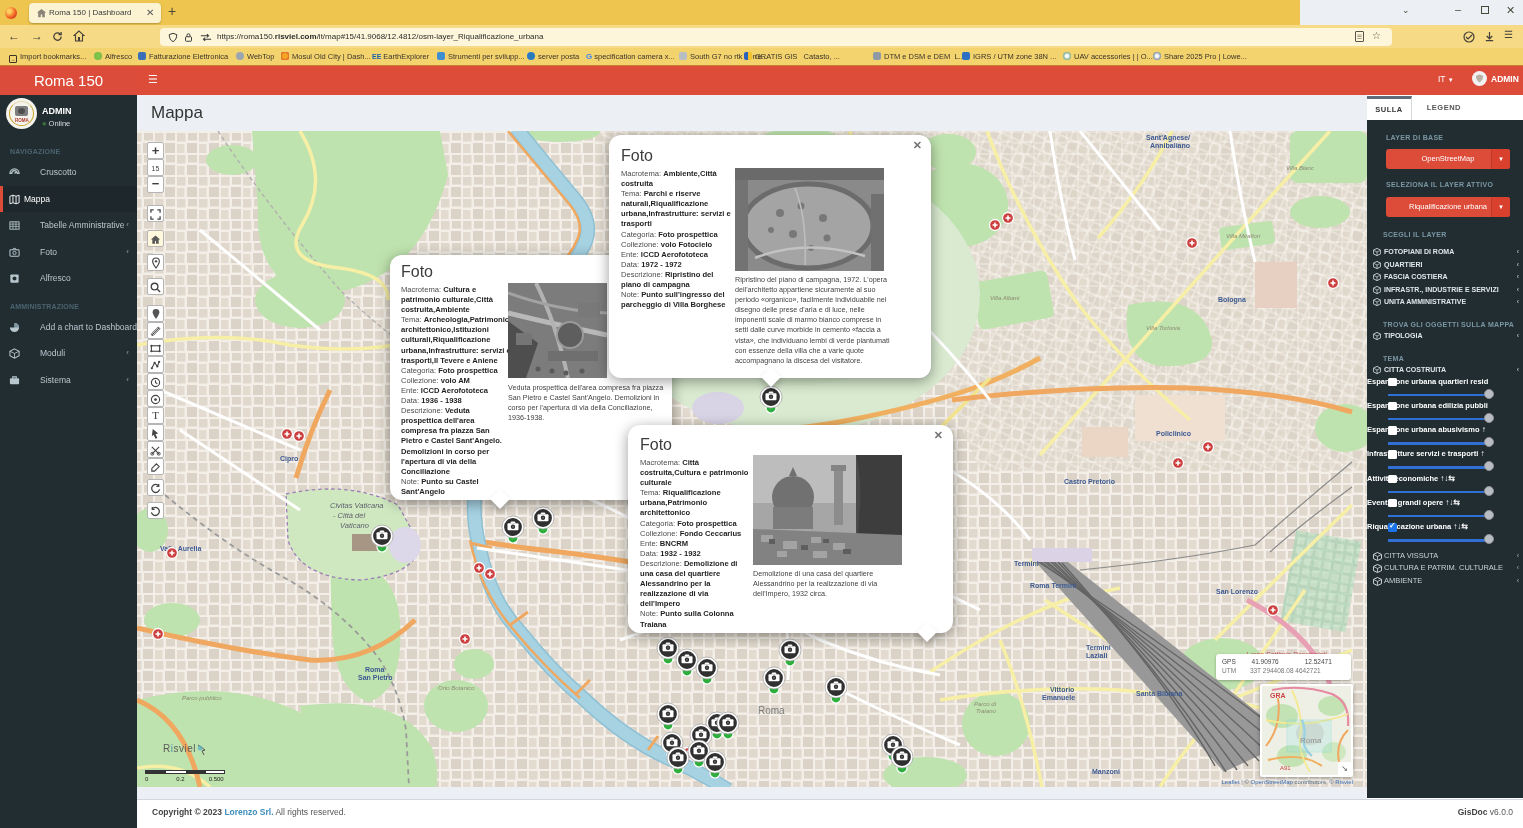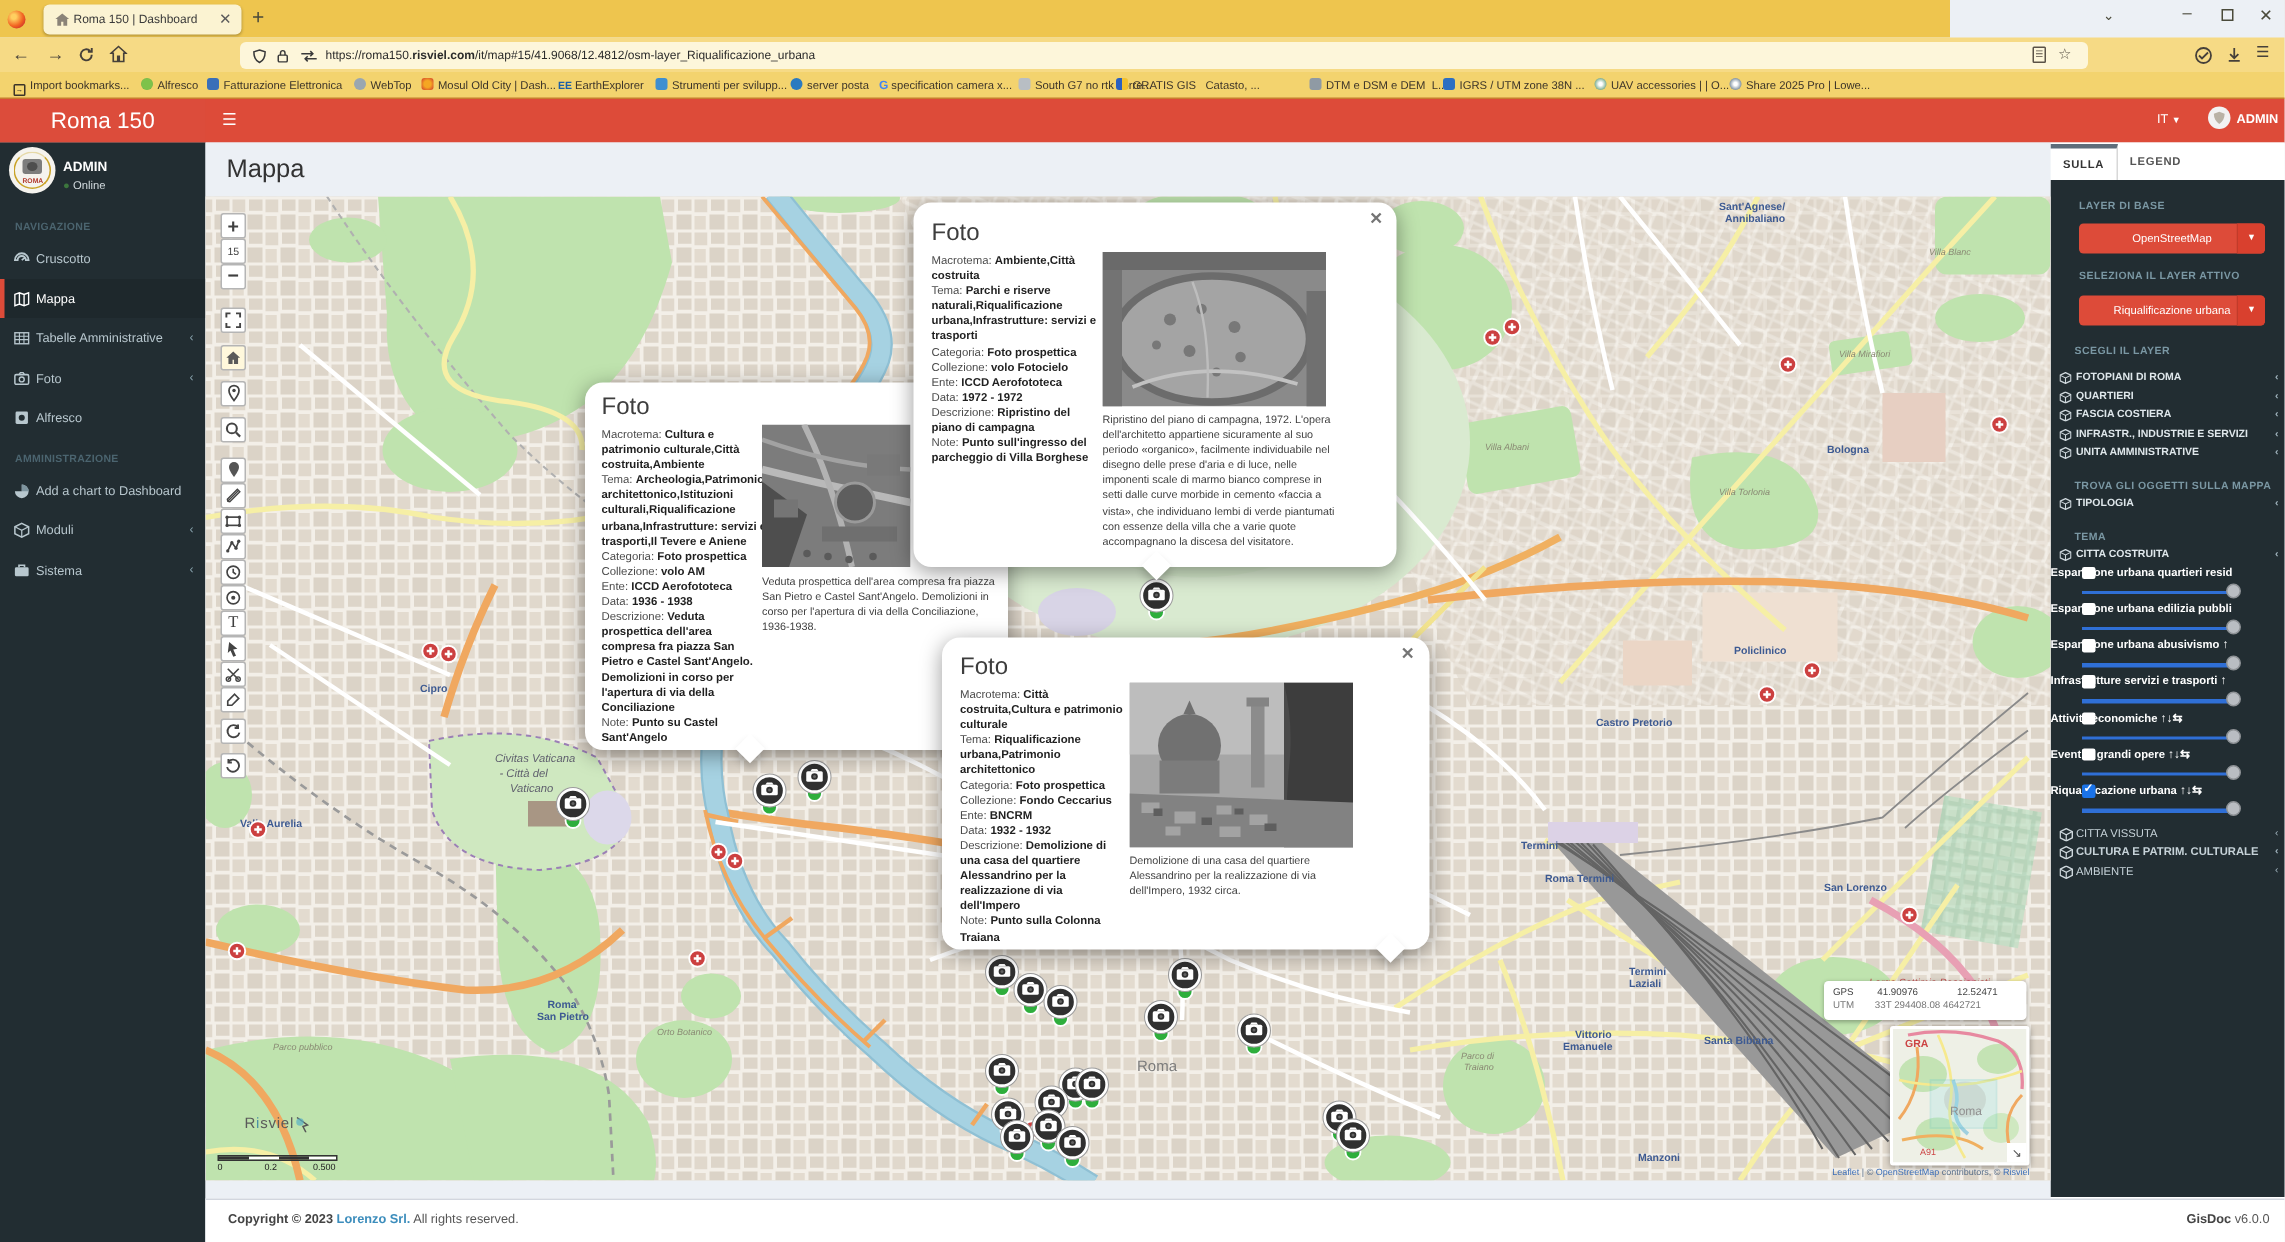--- a/index.html
+++ b/index.html
@@ -13,35 +13,35 @@
 #bookbar{position:absolute;left:0;top:48px;width:1523px;height:18px;background:#f3d36e;font-size:7.5px;color:#3c3429;border-bottom:1px solid #c87d2f}
 .bk{position:absolute;top:4px;white-space:nowrap}
 .fv{display:inline-block;width:8px;height:8px;border-radius:2px;vertical-align:-1px;margin-right:3px}
 .cic{position:absolute;color:#46403a;font-size:12px}
 
 #hdr{position:absolute;left:0;top:66px;width:1523px;height:29px;background:#dd4b39}
 #logo{position:absolute;left:0;top:0;width:137px;height:29px;background:#dc4c3b;color:#fff;font-size:15px;text-align:center;line-height:29px}
 
 #side{position:absolute;left:0;top:95px;width:137px;height:733px;background:#222d32}
 .shead{color:#4b646f;font-size:7px;font-weight:bold;padding:6px 0 4px 10px;letter-spacing:.2px}
-.sit{position:relative;height:26.5px;line-height:26.5px;color:#b8c7ce;font-size:8.5px;padding-left:24px;white-space:nowrap}
+.sit{position:relative;height:26.5px;line-height:26.5px;color:#b8c7ce;font-size:8.5px;padding-left:40px;white-space:nowrap}
 .sit svg{position:absolute;left:9px;top:8px}
 .sit .ch{position:absolute;right:8px;top:0;font-size:8px;color:#8aa4af}
 .sit.act{background:#1e282c;color:#fff;border-left:3px solid #dd4b39;padding-left:21px}
 .sit.act svg{left:6px}
 
 #content{position:absolute;left:137px;top:95px;width:1230px;height:733px;background:#ecf0f5}
 #ptitle{position:absolute;left:14px;top:8px;font-size:17px;color:#333;font-weight:normal}
 #mapbox{position:absolute;left:0px;top:36px;width:1230px;height:656px;background:#e8e2d8;overflow:hidden}
 #footer{position:absolute;left:137px;top:799px;width:1386px;height:29px;background:#fff;border-top:1px solid #d2d6de;font-size:8.5px;color:#555}
 
 #rpanel{position:absolute;left:1367px;top:95px;width:156px;height:733px;background:#fff}
 #rtabs{position:absolute;left:0;top:1px;width:156px;height:24px;background:#fff}
 #rtabs .tab1{position:absolute;left:0;top:0;width:45px;height:24px;border-top:3px solid #5f6d7a;border-right:1px solid #d8d8d8;font-size:7.5px;font-weight:bold;color:#333;text-align:center;line-height:21px;letter-spacing:.5px}
-#rtabs .tab2{position:absolute;left:46px;top:0;width:48px;height:24px;font-size:7.5px;font-weight:bold;color:#555;text-align:center;line-height:24px;letter-spacing:.5px}
+#rtabs .tab2{position:absolute;left:46px;top:0;width:48px;height:24px;font-size:7.5px;font-weight:bold;color:#555;text-align:right;line-height:24px;letter-spacing:.5px}
 #rbody{position:absolute;left:0;top:25px;width:156px;height:678px;background:#222d32;color:#fff;overflow:hidden}
 .rlab{color:#7a97a3;font-size:7px;font-weight:bold;letter-spacing:.3px;white-space:nowrap}
 .rsel{position:relative;margin:4px 0 0 19px;width:124px;height:20px;background:#dd4b39;border-radius:3px;color:#fff;font-size:7.5px;text-align:center;line-height:20px;white-space:nowrap}
 .rsel .arr{position:absolute;right:0;top:0;width:19px;height:20px;border-left:1px solid #c23b2a;background:#d9402e;border-radius:0 3px 3px 0;color:#fff;font-size:6px;line-height:20px}
 .ritem{position:relative;height:12.5px;line-height:12.5px;overflow:hidden;font-size:7px;font-weight:bold;color:#dfe7eb;padding-left:17px;white-space:nowrap}
 .ritem .cub{position:absolute;left:6px;top:2px}
 .ritem .ch{position:absolute;right:4px;font-size:7px;color:#9fb2bc}
 .crow{position:relative;height:24.3px}
 .cbrow{position:relative;height:10px;line-height:10px;font-size:7.5px;font-weight:bold;color:#fff;white-space:nowrap}
 .cbx{position:absolute;left:21px;top:1px;width:8.5px;height:8.5px;background:#fff;border-radius:1.5px}
@@ -279,21 +279,21 @@
             <div class="ln"></div>
             <div class="kb"></div>
           </div>
         </div>
   </div>
   <div style="margin-top:3px">
    <div class="ritem" style="font-size:7.5px;color:#c6d2d8;font-weight:normal"><svg class="cub" width="9" height="9" viewBox="0 0 10 10">
             <path d="M5 .5L9.5 2.7v4.6L5 9.5.5 7.3V2.7z" fill="none" stroke="#cfd8dd" stroke-width="1.1"></path>
             <path d="M.7 2.8L5 5l4.3-2.2M5 5v4.3" stroke="#cfd8dd" stroke-width=".9" fill="none"></path>
           </svg>CITTA VISSUTA<span class="ch">‹</span></div>
-   <div class="ritem" style="font-size:7.5px;color:#c6d2d8;font-weight:bold"><svg class="cub" width="9" height="9" viewBox="0 0 10 10">
+   <div class="ritem" style="font-size:7.5px;color:#c6d2d8;font-weight:normal"><svg class="cub" width="9" height="9" viewBox="0 0 10 10">
             <path d="M5 .5L9.5 2.7v4.6L5 9.5.5 7.3V2.7z" fill="none" stroke="#cfd8dd" stroke-width="1.1"></path>
             <path d="M.7 2.8L5 5l4.3-2.2M5 5v4.3" stroke="#cfd8dd" stroke-width=".9" fill="none"></path>
           </svg>CULTURA E PATRIM. CULTURALE<span class="ch">‹</span></div>
    <div class="ritem" style="font-size:7.5px;color:#c6d2d8;font-weight:normal"><svg class="cub" width="9" height="9" viewBox="0 0 10 10">
             <path d="M5 .5L9.5 2.7v4.6L5 9.5.5 7.3V2.7z" fill="none" stroke="#cfd8dd" stroke-width="1.1"></path>
             <path d="M.7 2.8L5 5l4.3-2.2M5 5v4.3" stroke="#cfd8dd" stroke-width=".9" fill="none"></path>
           </svg>AMBIENTE<span class="ch">‹</span></div>
   </div>
  </div>
 </div>

